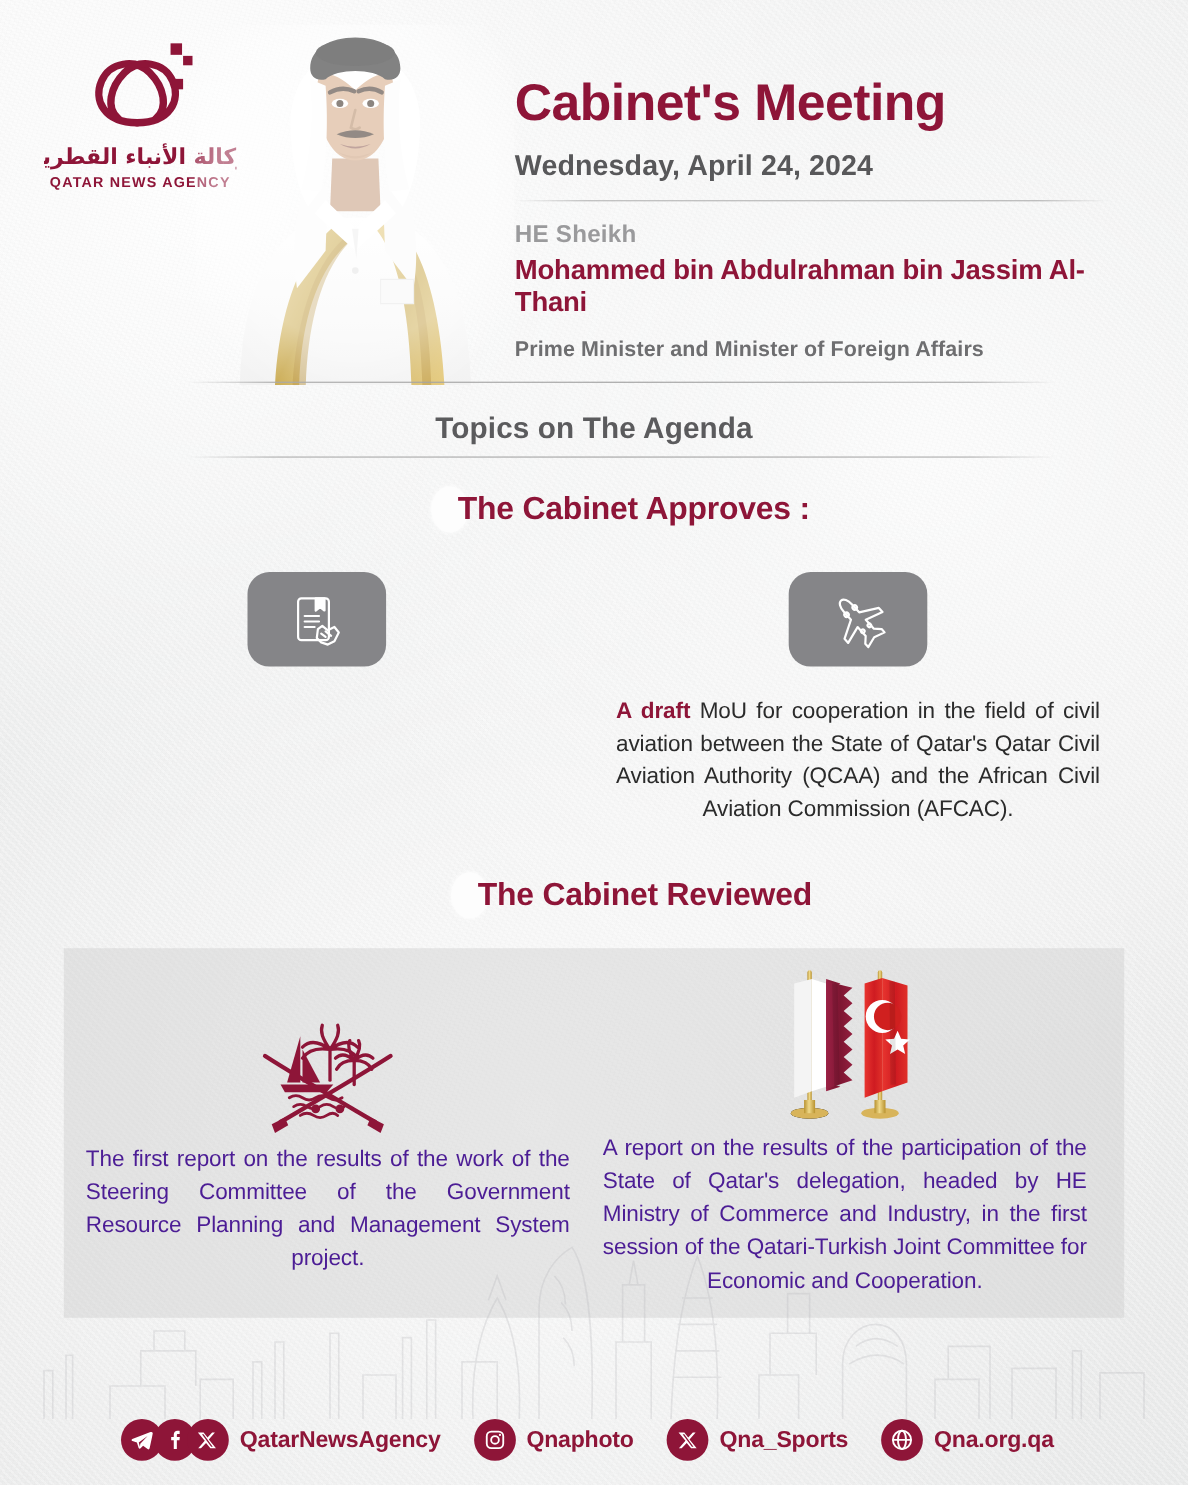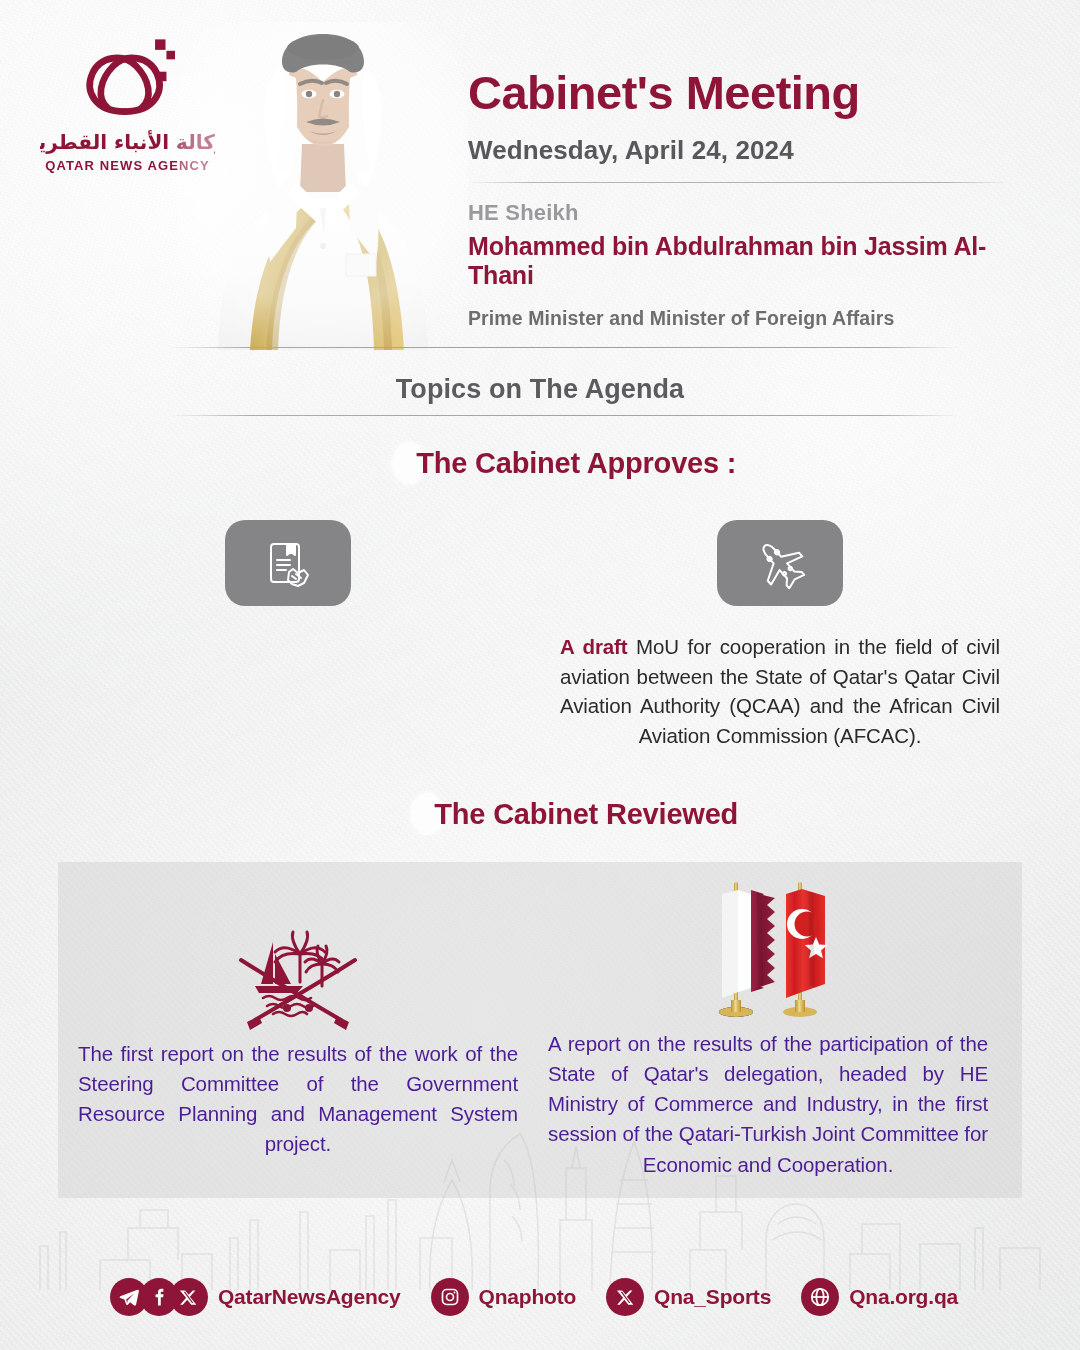--- a/index.html
+++ b/index.html
@@ -117,21 +117,21 @@
     color:#4c1d95; text-align:justify; text-align-last:center;
     letter-spacing:-.1px;
   }
 
   
   .skyline { position:absolute; left:0; bottom:60px; width:1080px; height:170px; opacity:.30; }
 
   
   .footer {
     position:absolute; left:0; right:0; bottom:22px; height:50px;
-    display:flex; align-items:flex-start; justify-content:center; gap:0;
+    display:flex; align-items:flex-end; justify-content:center; gap:0;
   }
   .ficon {
     width:38px; height:38px; border-radius:50%;
     background:#8E1538; display:flex; align-items:center; justify-content:center;
     flex:none;
   }
   .ficon svg { display:block; }
   .fgroup { display:flex; align-items:center; }
   .fgroup .stack { display:flex; }
   .fgroup .stack .ficon + .ficon { margin-left:-8px; }

